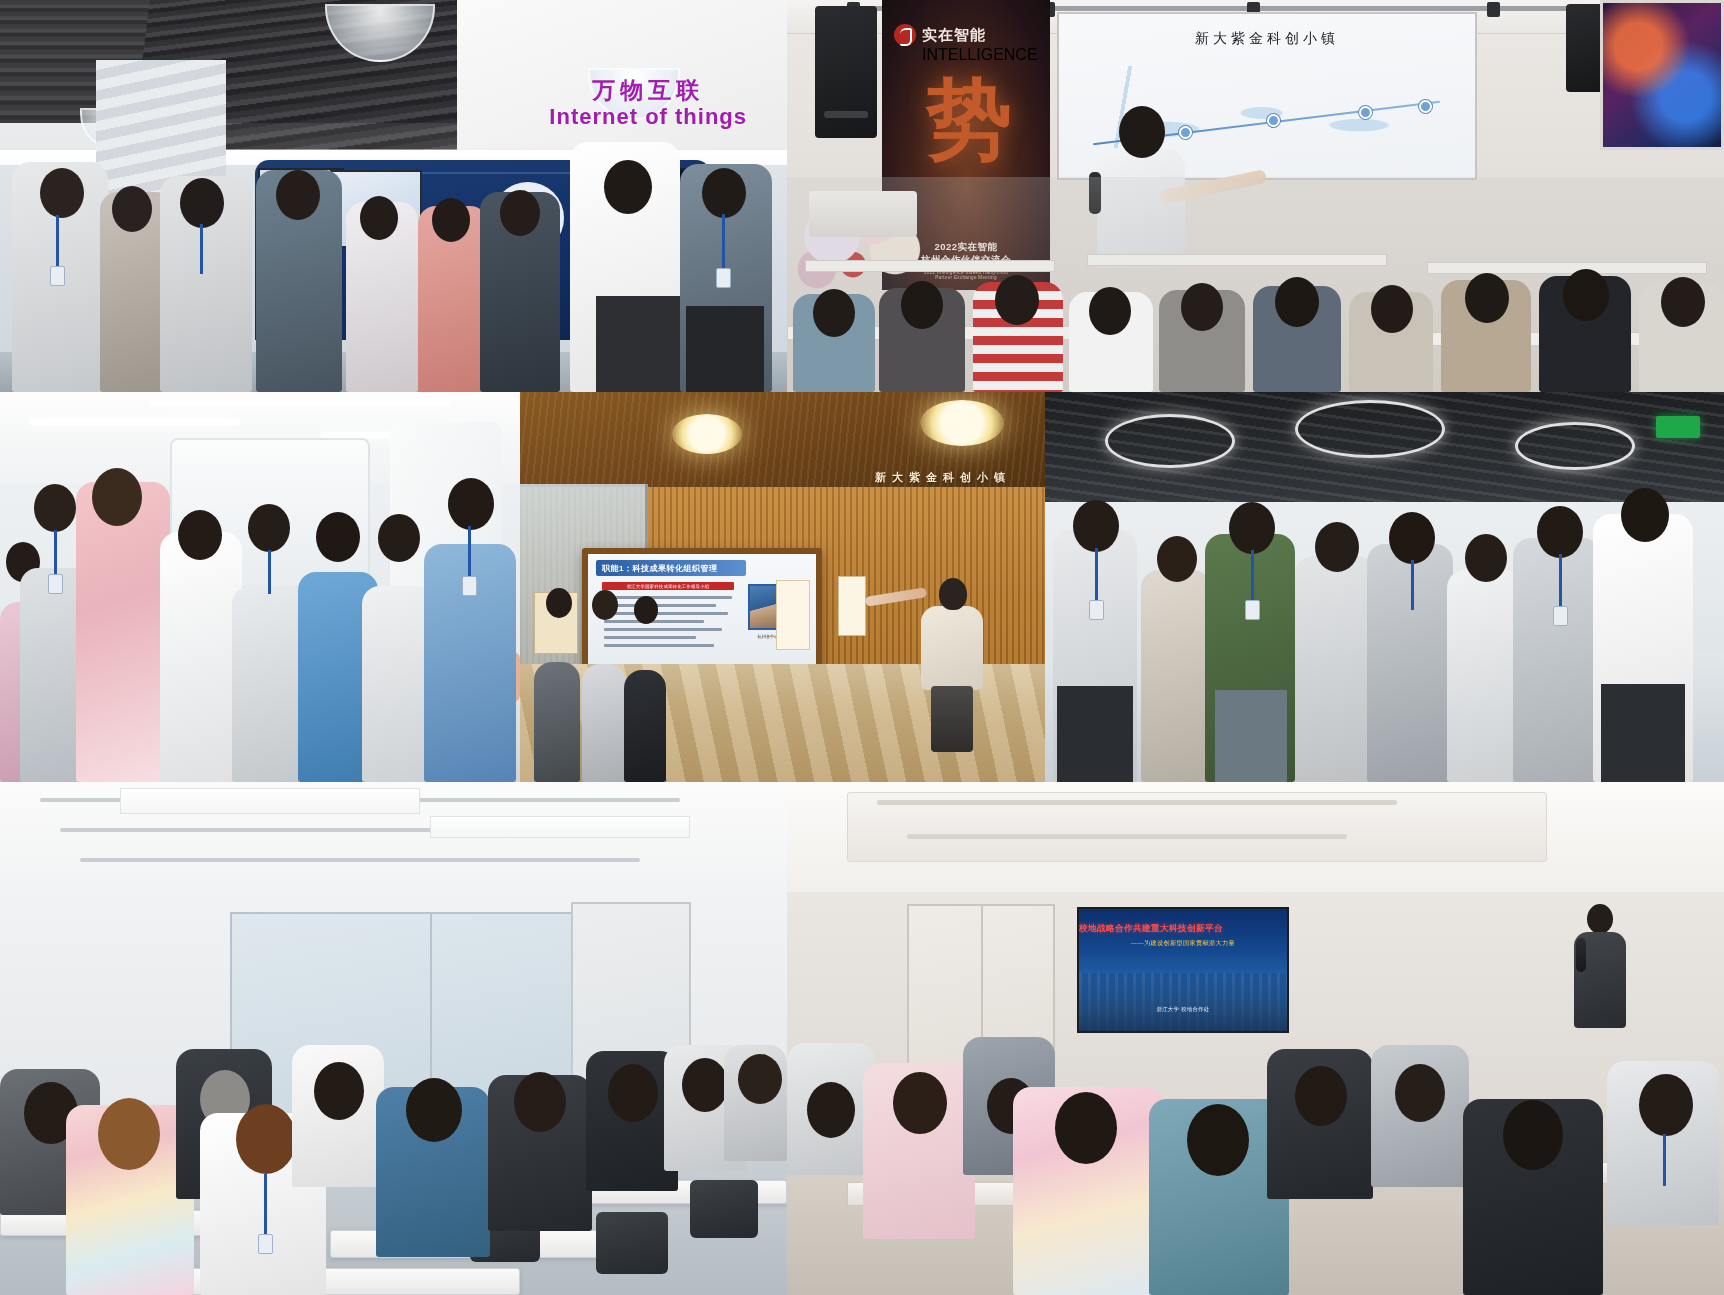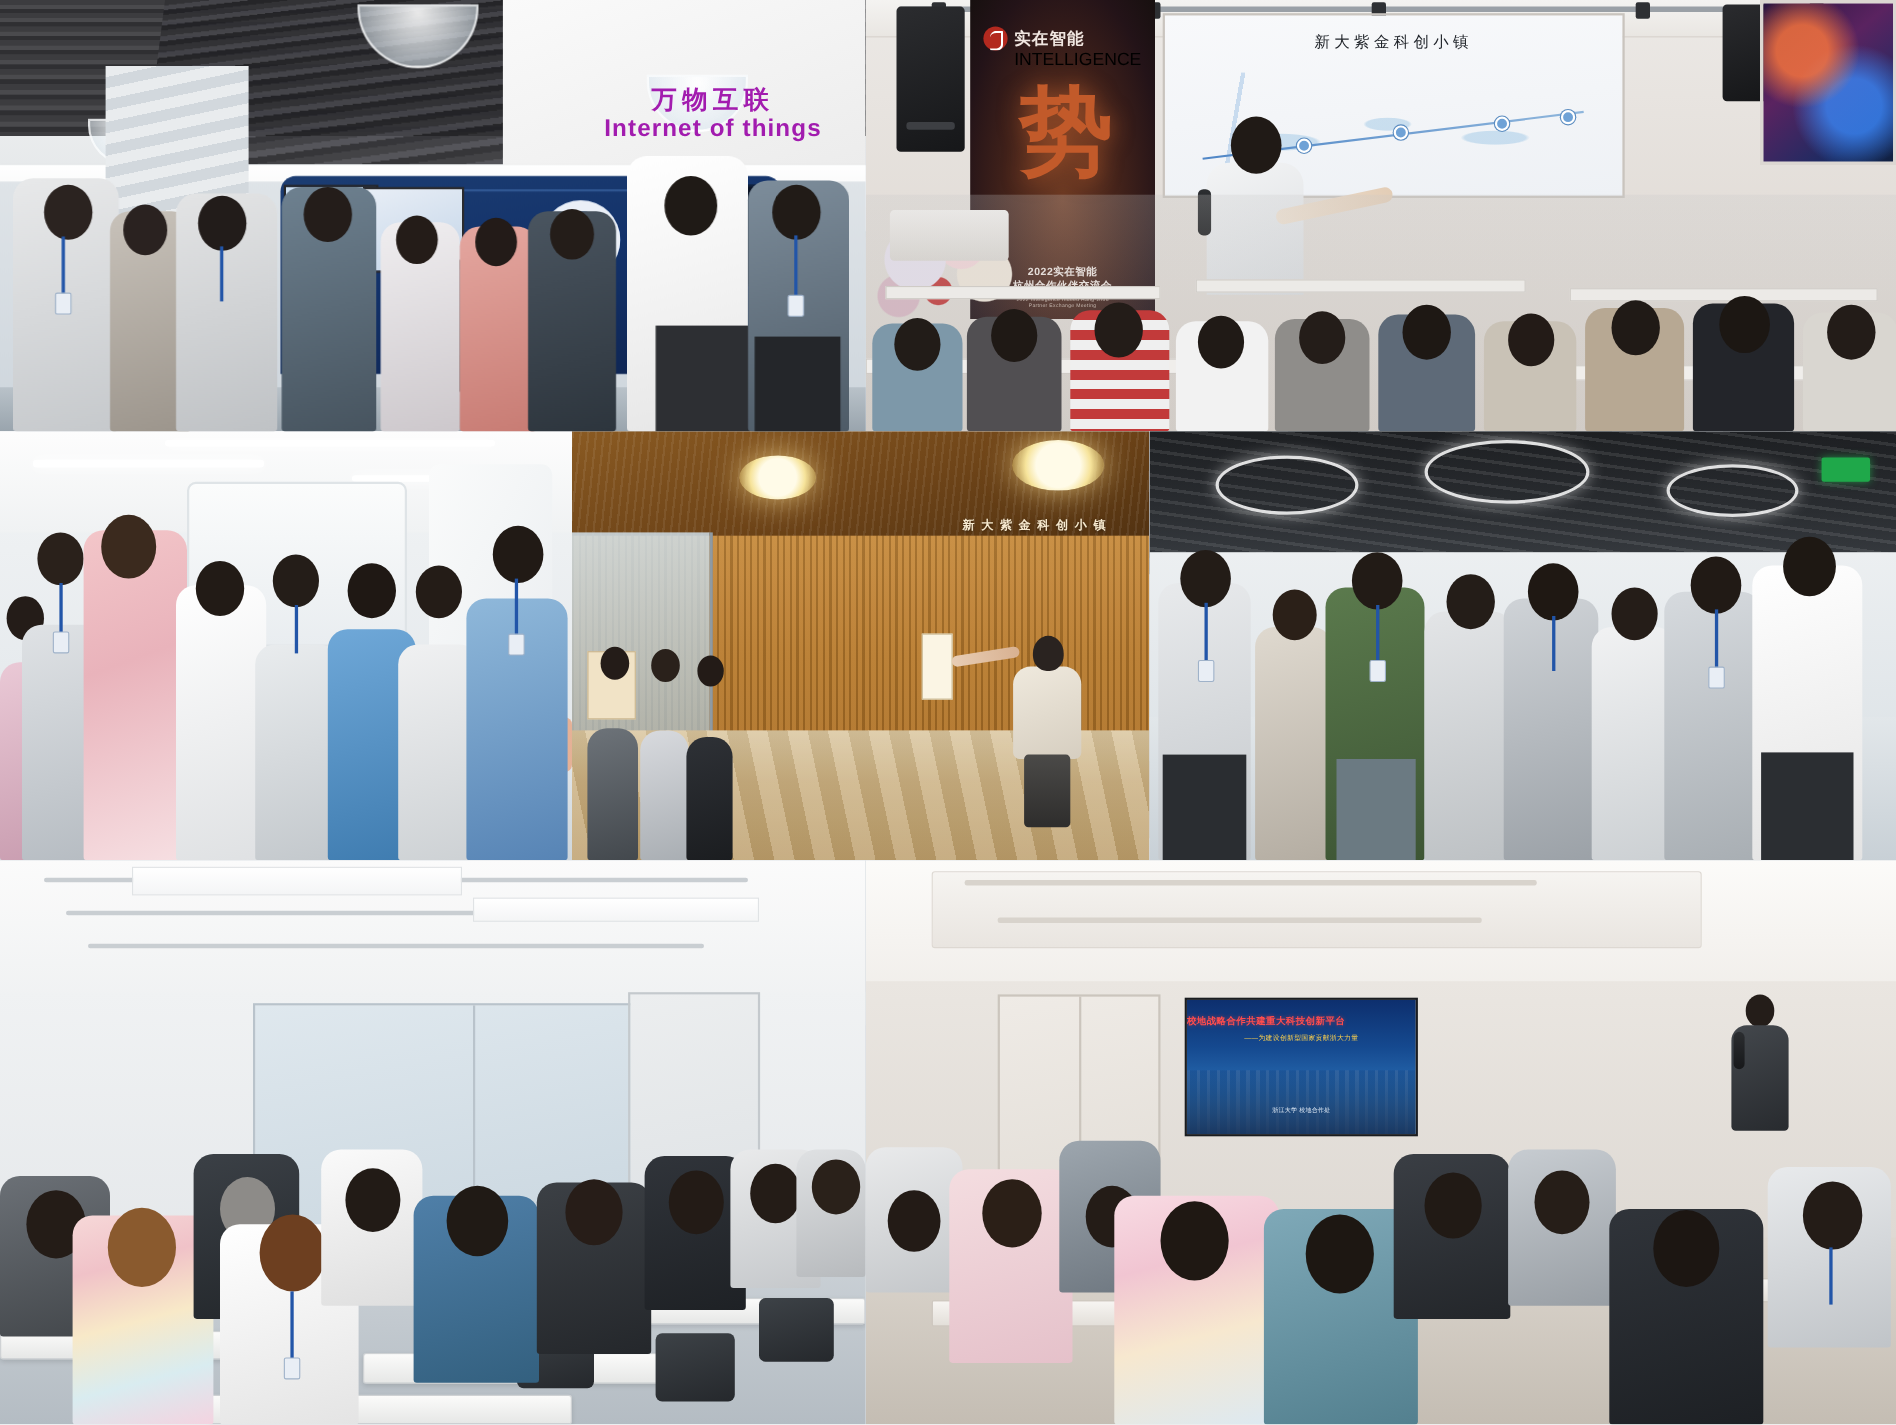--- a/index.html
+++ b/index.html
@@ -727,20 +727,37 @@
 
     <div class="cell c-lobby-screen">
       <div class="photo">
         <div class="lb-ceil"></div>
         <div class="lb-dome" style="left:152px;top:22px;width:70px;height:40px;"></div>
         <div class="lb-dome" style="left:400px;top:8px;width:84px;height:46px;"></div>
         <div class="lb-wood"></div>
         <div class="lb-signtext">新大紫金科创小镇</div>
         <div class="lb-glass"></div>
 
+        <div class="lb-screenframe">
+          <div class="lb-screen">
+            <div class="bar">职能1：科技成果转化组织管理</div>
+            <div class="redline">浙江大学国家科技成果转化工作领导小组</div>
+            <div class="txtline" style="top:42px;width:128px;"></div>
+            <div class="txtline" style="top:50px;width:112px;"></div>
+            <div class="txtline" style="top:58px;width:124px;"></div>
+            <div class="txtline" style="top:66px;width:100px;"></div>
+            <div class="txtline" style="top:74px;width:118px;"></div>
+            <div class="txtline" style="top:82px;width:92px;"></div>
+            <div class="txtline" style="top:90px;width:110px;"></div>
+            <div class="photo1" style="left:160px;top:30px;"></div>
+
+            <div class="caption" style="left:157px;top:80px;">杭州誉中心</div>
+            <div class="sidebox"></div>
+          </div>
+        </div>
 
         <div class="lb-poster"></div>
         <div class="lb-poster2"></div>
         <div class="lb-floor"></div>
 
         <div class="p" style="left:14px;width:46px;height:120px;background:linear-gradient(165deg,#6d7379,#43484d);"></div>
         <div class="head" style="left:26px;top:196px;width:26px;height:30px;background:#241c18;"></div>
 
         <div class="p" style="left:62px;width:44px;height:118px;background:linear-gradient(165deg,#d8dade,#a9aeb3);"></div>
         <div class="head" style="left:72px;top:198px;width:26px;height:30px;background:#2a211b;"></div>

